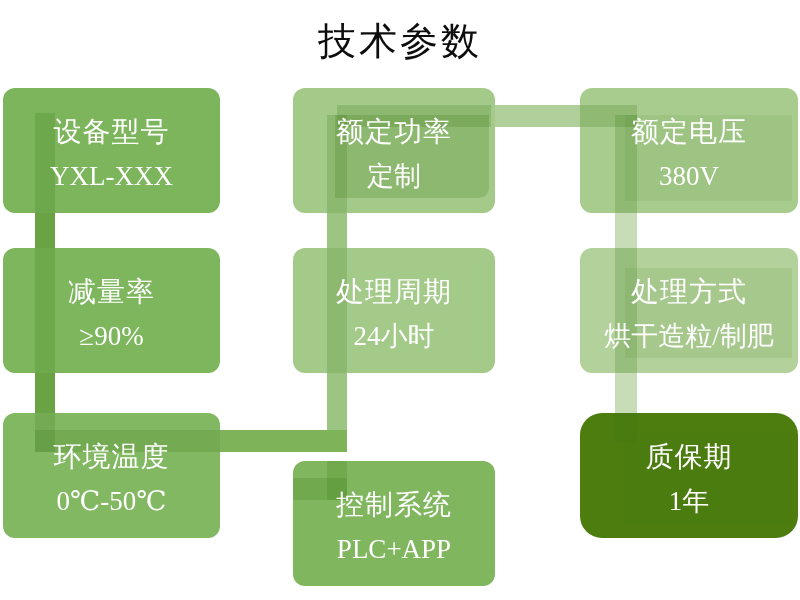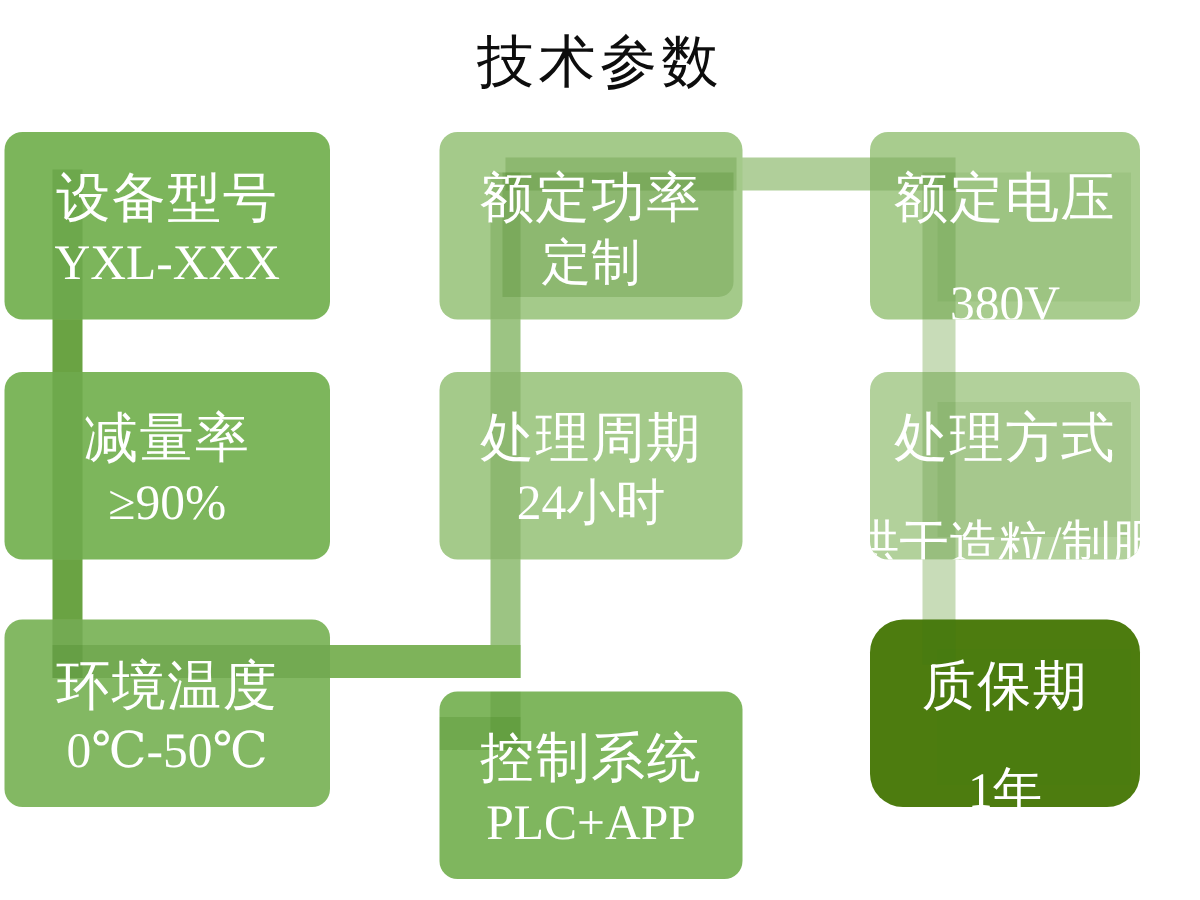--- a/index.html
+++ b/index.html
@@ -22,31 +22,31 @@
   .band-top{left:337px; top:105px; width:300px; height:22px; background:var(--band_top);}
   .band-bottom{left:45px; top:430px; width:302px; height:22px; background:var(--band_bottom);}
   
   .card{
     position:absolute; z-index:2; height:125px; border-radius:12px;
     display:flex; flex-direction:column; align-items:center;
     overflow:hidden;
   }
   .col1{left:3px;   width:217px;}
   .col2{left:293px; width:202px;}
-  .col3{left:580px; width:180px;gap:27px;}
+  .col3{left:580px; width:218px;}
   .row1{top:88px;} .row2{top:248px;} .row3{top:413px;}
   .card .label{
     position:relative; z-index:5; margin-top:24px; line-height:40px;
     font-family:"Liberation Serif","DejaVu Serif",serif;
-    font-size:36px; color:var(--card_text,#fff); letter-spacing:1px; white-space:nowrap;
+    font-size:28px; color:var(--card_text,#fff); letter-spacing:1px; white-space:nowrap;
   }
   .card .value{
     position:relative; z-index:5; margin-top:4px; line-height:40px;
     font-family:"Liberation Serif","DejaVu Serif",serif;
-    font-size:33px; color:var(--card_text,#fff); white-space:nowrap;
+    font-size:27px; color:var(--card_text,#fff); white-space:nowrap;
   }
   
   .ov{position:absolute; z-index:3; background:rgba(60,125,25,0.22);}
   
   .p0 .ov-v{left:32px; top:25px; bottom:0; width:20px;}
   
   .p1 .ov-v{left:34px; top:27px; bottom:0; width:20px;}
   .p1 .ov-h{left:44px; top:17px; height:22px; right:4px;}
   .p1 .ov-panel{left:42px; top:27px; height:83px; right:6px; border-radius:0 0 10px 0;}
   

